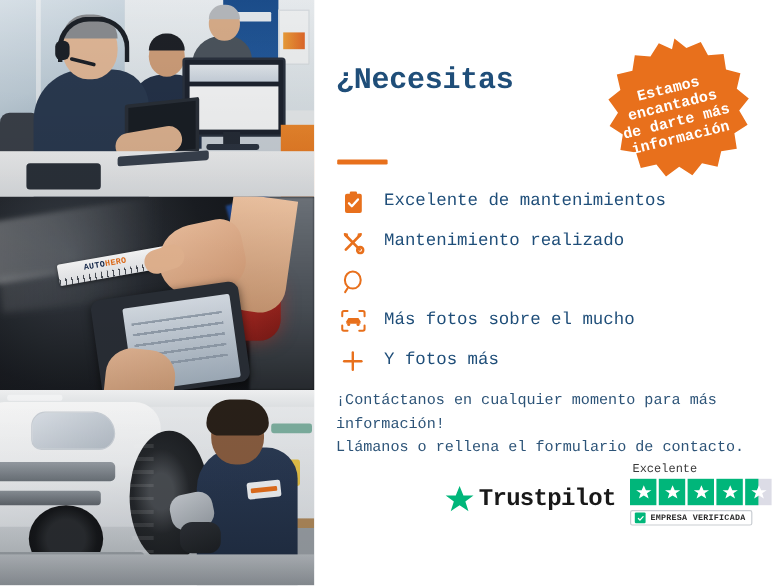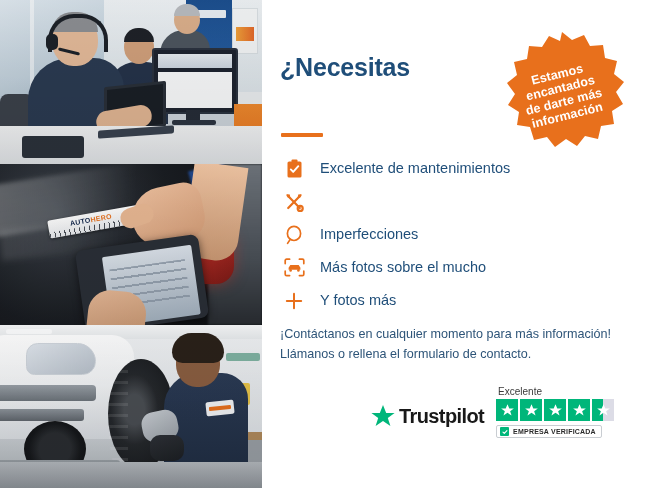--- a/index.html
+++ b/index.html
@@ -6,21 +6,21 @@
     margin: 0;
     padding: 0;
     background: #ffffff;
   }
   .page {
     position: relative;
     width: 650px;
     height: 488px;
     overflow: hidden;
     background: #ffffff;
-    font-family: Liberation Sans, sans-serif;
+    font-family: Liberation Mono, monospace;
   }
 
   
   .photo-strip {
     position: absolute;
     left: 0;
     top: 0;
     width: 262px;
     height: 488px;
     display: flex;
@@ -645,30 +645,30 @@
           <svg width="20" height="20" viewBox="0 0 20 20">
             <g stroke="#e8701c" stroke-width="2.2" stroke-linecap="round" fill="none">
               <path d="M3.6 3.6 L15.8 16"></path>
               <path d="M16.4 3.6 L4.2 16"></path>
             </g>
             <path d="M2.4 2.2 l3.4 .4 .5 3.3 -2.6 -.5 Z" fill="#e8701c"></path>
             <path d="M17.6 2.2 l-3.4 .4 -.5 3.3 2.6 -.5 Z" fill="#e8701c"></path>
             <circle cx="16.2" cy="16.4" r="2.5" fill="none" stroke="#e8701c" stroke-width="2.2"></circle>
           </svg>
         </span>
+        <span class="feature-label">Mantenimiento realizado</span>
       </div>
 
       <div class="feature">
         <span class="feature-icon">
           <svg width="19" height="20" viewBox="0 0 19 20">
             <ellipse cx="9" cy="8.4" rx="6.6" ry="7.1" fill="none" stroke="#e8701c" stroke-width="1.7"></ellipse>
             <path d="M5.2 14.4 L2.6 18.4" stroke="#e8701c" stroke-width="1.7" stroke-linecap="round" fill="none"></path>
           </svg>
         </span>
-        <span class="feature-label">Imperfecciones</span>
       </div>
 
       <div class="feature">
         <span class="feature-icon">
           <svg width="21" height="19" viewBox="0 0 21 19">
             <g stroke="#e8701c" stroke-width="1.7" fill="none" stroke-linecap="round">
               <path d="M1.2 5.6 V2.6 a1.4 1.4 0 0 1 1.4 -1.4 H5.6"></path>
               <path d="M19.8 5.6 V2.6 a1.4 1.4 0 0 0 -1.4 -1.4 H15.4"></path>
               <path d="M1.2 13.2 V16.2 a1.4 1.4 0 0 0 1.4 1.4 H5.6"></path>
               <path d="M19.8 13.2 V16.2 a1.4 1.4 0 0 1 -1.4 1.4 H15.4"></path>

